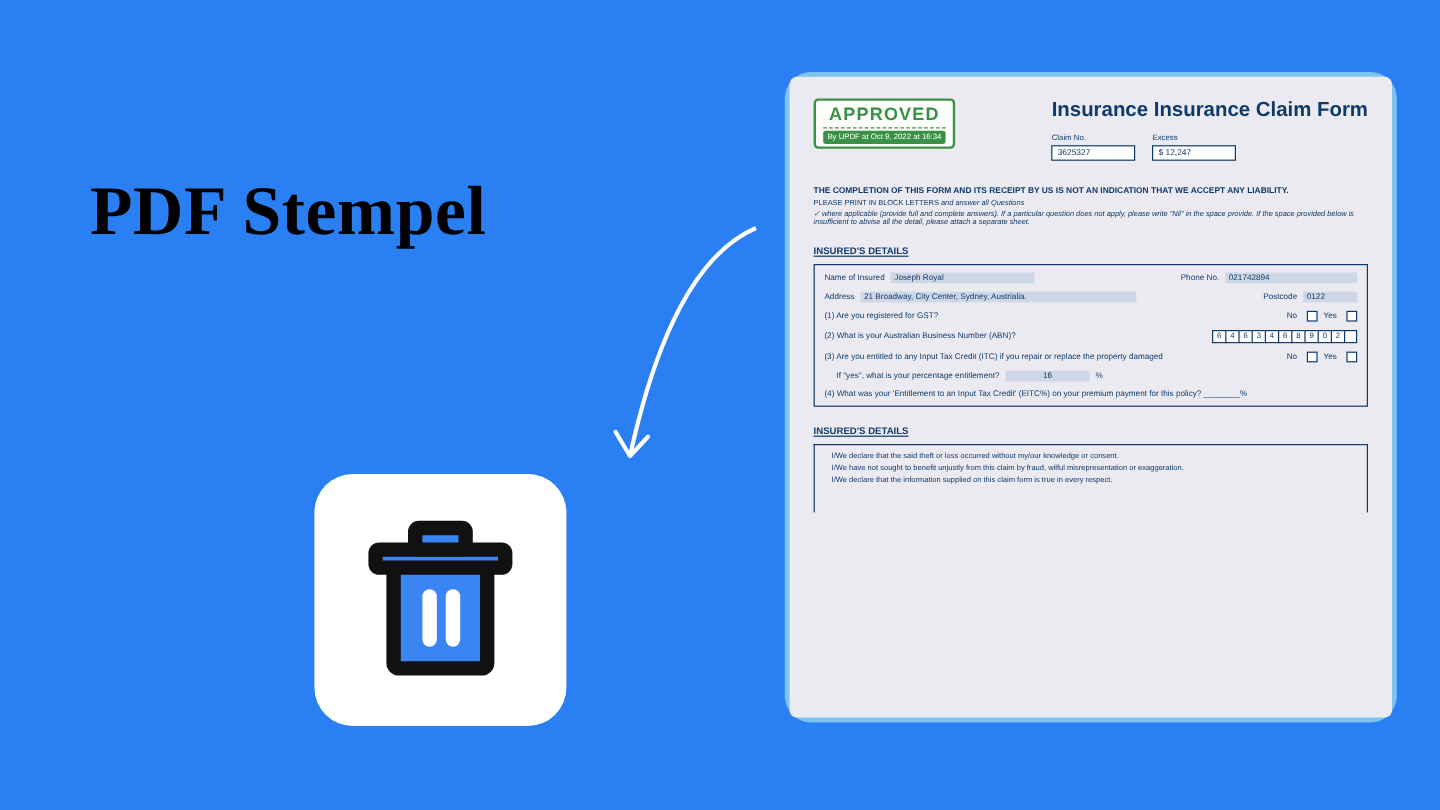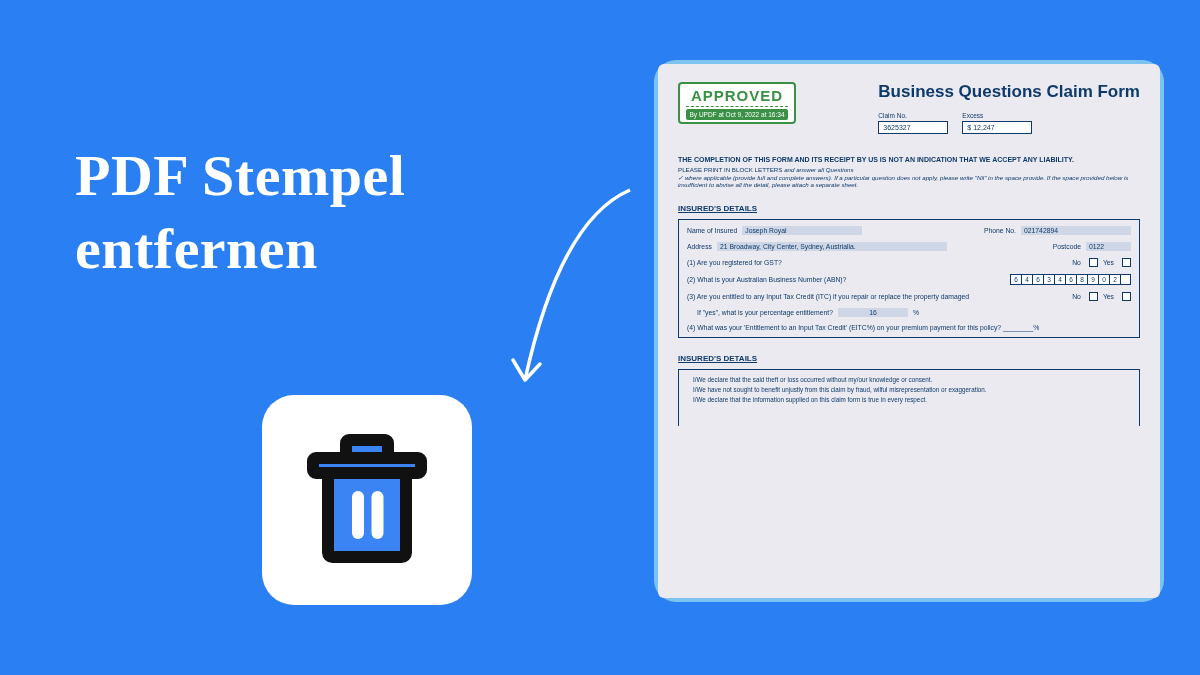--- a/index.html
+++ b/index.html
@@ -8,21 +8,21 @@
     height: 675px;
     background: #2a80f2;
     position: relative;
     font-family: Arial, sans-serif;
     overflow: hidden;
   }
   .headline {
     position: absolute;
     left: 75px;
     top: 140px;
-    color: #ffffff;
+    color: #000000;
     font-size: 58px;
     font-weight: 700;
     line-height: 1.25;
     font-family: "Comic Sans MS", "Marker Felt", cursive;
     letter-spacing: 0.5px;
   }
   .trash-card {
     position: absolute;
     left: 262px;
     top: 395px;
@@ -92,21 +92,20 @@
   .digit-row { display:flex; gap:0; }
   .digit { width:11px; height:11px; border:1px solid #0d3a6b; border-right:none; display:flex; align-items:center; justify-content:center; font-size:6.5px; background:#fff; color:#0d3a6b;}
   .digit:last-child { border-right:1px solid #0d3a6b; }
   .decl { font-size:6.3px; color:#0d3a6b; margin-bottom:3px; padding-left:6px;}
 </style>
 </head>
 <body>
 
 <div class="headline">
   <div>PDF Stempel</div>
-  <div>entfernen</div>
 </div>
 
 <svg class="arrow" viewBox="0 0 160 240">
   <path d="M 150 10 Q 80 40 45 200" stroke="#ffffff" stroke-width="3.5" fill="none"></path>
   <path d="M 45 200 L 33 180 M 45 200 L 60 184" stroke="#ffffff" stroke-width="3.5" fill="none" stroke-linecap="round"></path>
 </svg>
 
 <div class="trash-card">
   <svg width="150" height="150" viewBox="0 0 100 100">
     <rect x="24" y="30" width="52" height="58" rx="3" fill="#3a85f3" stroke="#111" stroke-width="8"></rect>
@@ -119,21 +118,21 @@
 
 <div class="doc-frame">
   <div class="doc">
 
     <div class="doc-header">
       <div class="stamp">
         <div class="stamp-title">APPROVED</div>
         <div class="stamp-sub">By UPDF at Oct 9, 2022 at 16:34</div>
       </div>
       <div class="doc-title-wrap">
-        <div class="doc-title">Business Questions Claim Form</div>
+        <div class="doc-title">Insurance Insurance Claim Form</div>
         <div class="claim-row">
           <div class="claim-box">
             <div class="claim-label">Claim No.</div>
             <div class="claim-input">3625327</div>
           </div>
           <div class="claim-box">
             <div class="claim-label">Excess</div>
             <div class="claim-input">$ 12,247</div>
           </div>
         </div>

